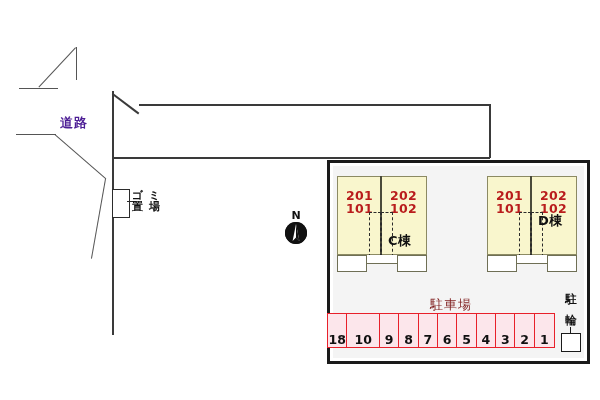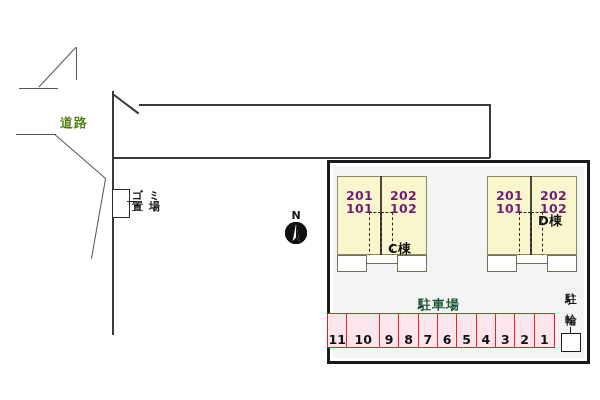--- a/index.html
+++ b/index.html
@@ -27,21 +27,21 @@
   .thin-line {
     position: absolute;
     background: #555555;
     transform-origin: 0 0;
   }
 
   
   .road-label {
     position: absolute;
     font-size: 13px;
-    color: #4d7c0f;
+    color: #4c1d95;
     font-weight: 700;
     letter-spacing: 1px;
     white-space: nowrap;
   }
 
   
   .gomi-box {
     position: absolute;
     border: 1.4px solid #2b2b2b;
     background: #ffffff;
@@ -108,21 +108,21 @@
   }
   .bldg-divider {
     position: absolute;
     background: #4a4a3a;
     width: 1.5px;
   }
   .unit-label {
     position: absolute;
     font-size: 12.5px;
     font-weight: 700;
-    color: #701a75;
+    color: #b91c1c;
     line-height: 13px;
     text-align: center;
     letter-spacing: 0.3px;
     white-space: nowrap;
   }
   .bldg-name {
     position: absolute;
     font-size: 13px;
     font-weight: 700;
     color: #101010;
@@ -152,24 +152,25 @@
     border-left: 1.5px solid #6f6f55;
     border-right: 1.5px solid #6f6f55;
     border-bottom: 1.5px solid #6f6f55;
     box-sizing: border-box;
   }
 
   
   .parking-label {
     position: absolute;
     font-size: 13px;
-    font-weight: 700;
-    color: #14532d;
+    font-weight: 400;
+    color: #7f1d1d;
     letter-spacing: 1px;
     white-space: nowrap;
+    margin-left: 12px;
   }
   .parking-row {
     position: absolute;
     display: flex;
     border: 1.6px solid #e8202a;
     box-sizing: border-box;
     background: #fce6eb;
   }
   .pstall {
     position: relative;
@@ -271,21 +272,21 @@
     <div class="unit-label" style="left:385px; top:189px; width:37px;">
       <div>202</div>
       <div>102</div>
     </div>
 
     <div class="stair" style="left:369px; top:212px; width:12px; height:45px;"></div>
     <div class="stair-top" style="left:369px; top:212px; width:12px; height:1px;"></div>
     <div class="stair" style="left:381px; top:212px; width:12px; height:45px;"></div>
     <div class="stair-top" style="left:381px; top:212px; width:12px; height:1px;"></div>
 
-    <div class="bldg-name" style="left:388px; top:240px;">C棟</div>
+    <div class="bldg-name" style="left:388px; top:232px;">C棟</div>
 
     <div class="porch" style="left:337px; top:255px; width:30px; height:17px;"></div>
     <div class="base-step" style="left:366px; top:255px; width:32px; height:9px;"></div>
     <div class="porch" style="left:397px; top:255px; width:30px; height:17px;"></div>
   </div>
 
   <div class="bldg">
     <div class="bldg-body" style="left:487px; top:176px; width:90px; height:79px;"></div>
     <div class="bldg-divider" style="left:530px; top:176px; height:86px;"></div>
 
@@ -307,21 +308,21 @@
 
     <div class="porch" style="left:487px; top:255px; width:30px; height:17px;"></div>
     <div class="base-step" style="left:516px; top:255px; width:32px; height:9px;"></div>
     <div class="porch" style="left:547px; top:255px; width:30px; height:17px;"></div>
   </div>
 
   <div class="parking-label" style="left:418px; top:296px;">駐車場</div>
 
   <div class="parking-row" style="left:327px; top:313px; width:228px; height:35px;">
     <div class="pstall" style="width:20.7px;">
-      <span>11</span>
+      <span>18</span>
     </div>
     <div class="pstall" style="width:35px;">
       <span>10</span>
     </div>
     <div class="pstall" style="width:20.7px;">
       <span>9</span>
     </div>
     <div class="pstall" style="width:20.7px;">
       <span>8</span>
     </div>

